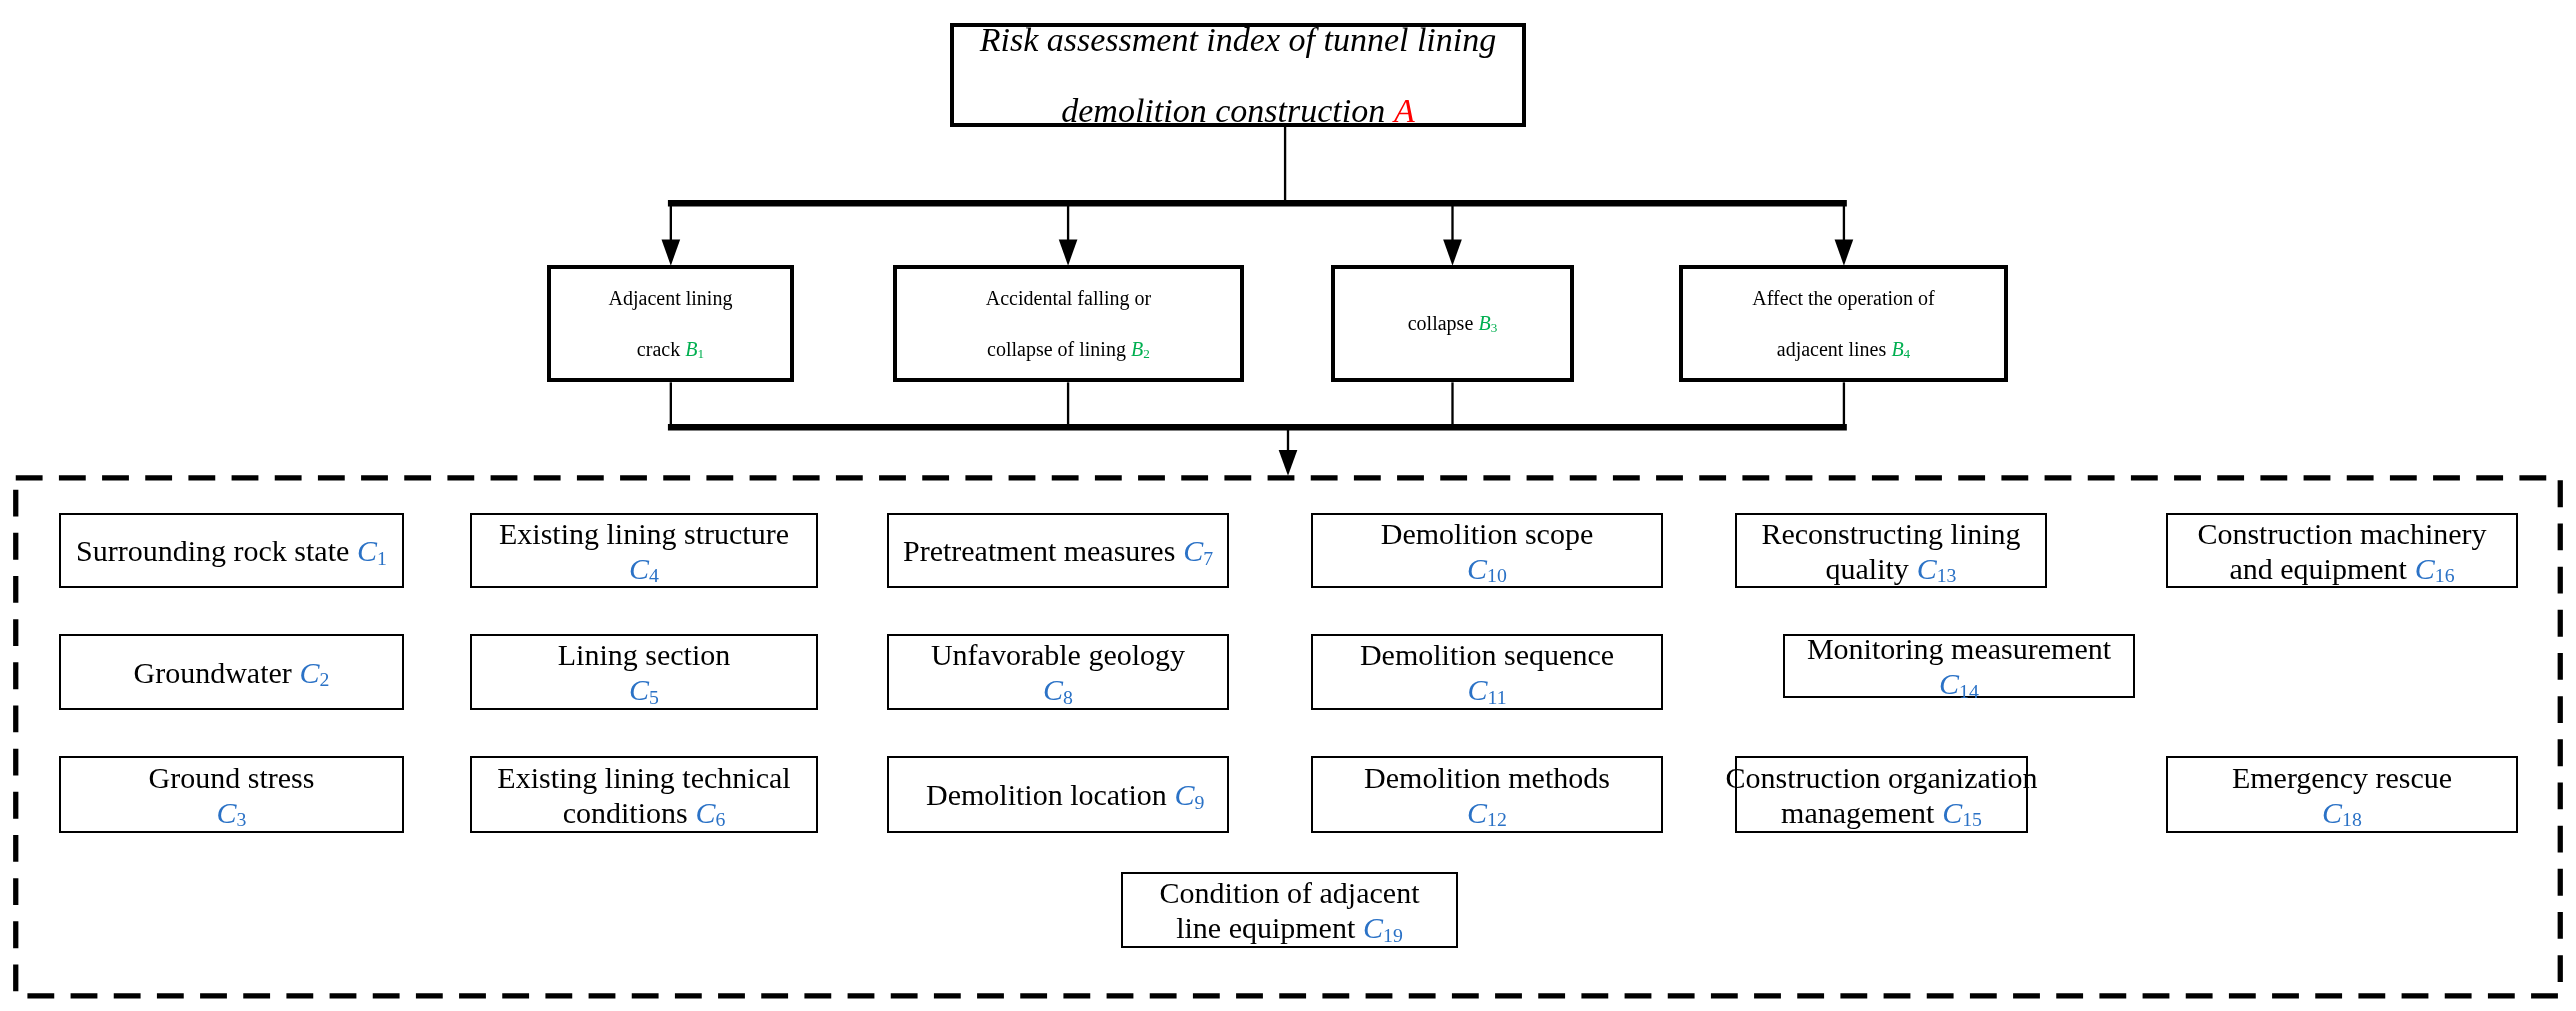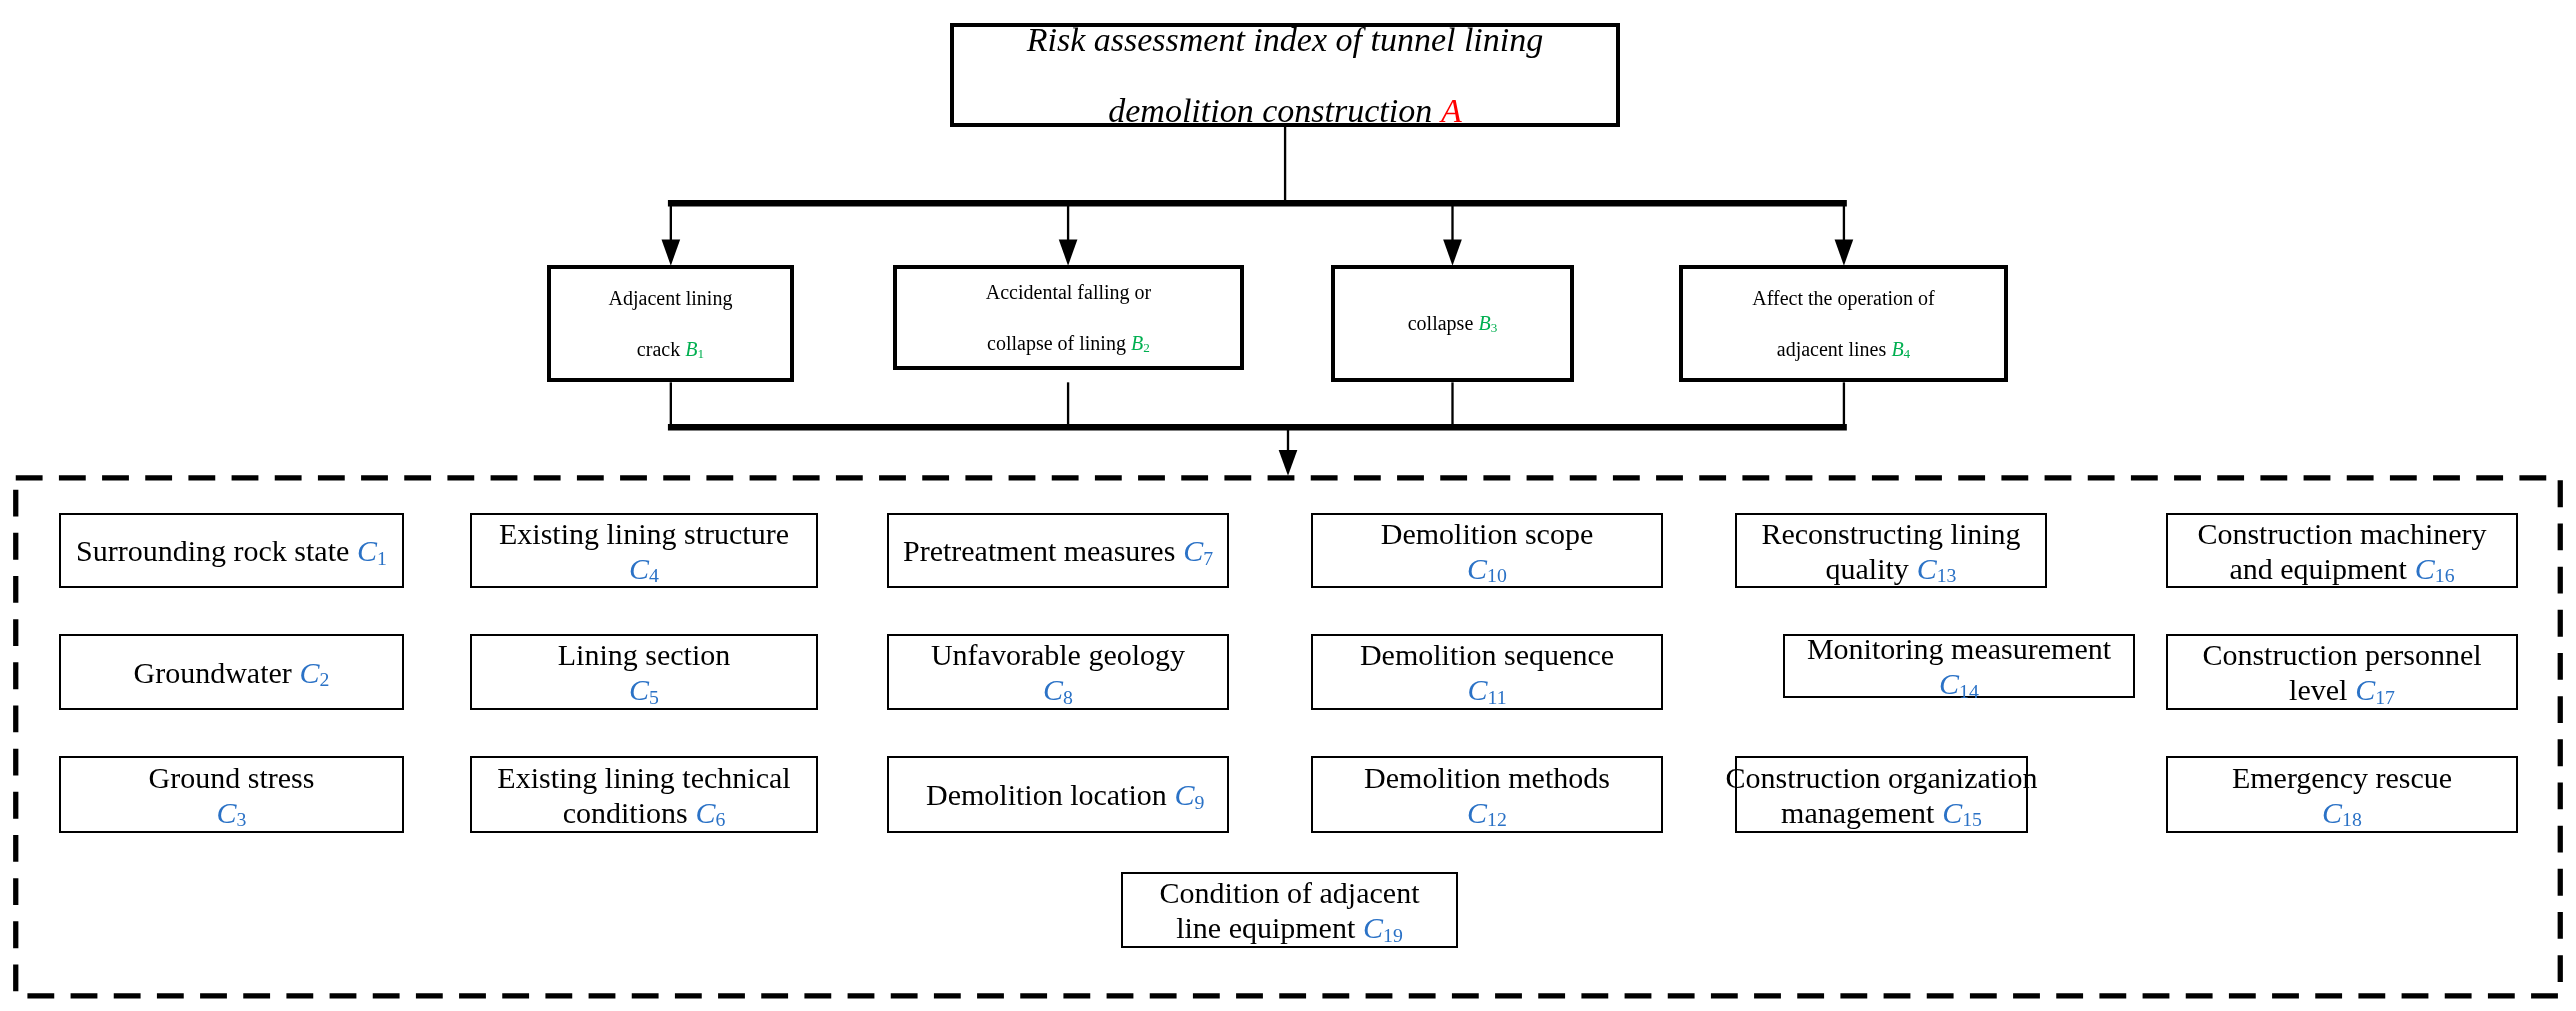--- a/index.html
+++ b/index.html
@@ -86,30 +86,30 @@
       <line x1="1150" y1="655" x2="1150" y2="736"></line>
       <line x1="1831" y1="655" x2="1831" y2="736"></line>
       <line x1="2490" y1="655" x2="2490" y2="736"></line>
       <line x1="3161" y1="655" x2="3161" y2="736"></line>
       <line x1="1145" y1="732" x2="3166" y2="732" stroke-width="11"></line>
       <line x1="2208" y1="732" x2="2208" y2="775"></line>
       <path d="M2192 771 L2224 771 L2208 815 Z" stroke="none"></path>
     </g>
   </svg>
 
-  <div class="box abox" style="left:950px; top:23px; width:670px; height:104px;gap:24px;">
+  <div class="box abox" style="left:950px; top:23px; width:576px; height:104px;gap:24px;">
     <div class="bline"><span class="txt">Risk assessment index of tunnel lining</span></div>
     <div class="bline"><span class="txt">demolition construction</span><span class="code a-accent"><span>A</span></span></div>
   </div>
 
   <div class="box bbox" style="left:547px; top:265px; width:247px; height:117px;">
     <div class="bline"><span class="txt">Adjacent lining</span></div>
     <div class="bline"><span class="txt">crack</span><span class="code b-accent"><span>B</span><sub>1</sub></span></div>
   </div>
-  <div class="box bbox" style="left:893px; top:265px; width:351px; height:105px;">
+  <div class="box bbox" style="left:893px; top:265px; width:351px; height:117px;">
     <div class="bline"><span class="txt">Accidental falling or</span></div>
     <div class="bline"><span class="txt">collapse of lining</span><span class="code b-accent"><span>B</span><sub>2</sub></span></div>
   </div>
   <div class="box bbox" style="left:1331px; top:265px; width:243px; height:117px;">
     <div class="bline"><span class="txt">collapse</span><span class="code b-accent"><span>B</span><sub>3</sub></span></div>
   </div>
   <div class="box bbox" style="left:1679px; top:265px; width:329px; height:117px;">
     <div class="bline"><span class="txt">Affect the operation of</span></div>
     <div class="bline"><span class="txt">adjacent lines</span><span class="code b-accent"><span>B</span><sub>4</sub></span></div>
   </div>
@@ -172,24 +172,20 @@
   </div>
   <div class="box cbox" style="left:1735px; top:756px; width:293px; height:77px;">
     <div class="bline"><span class="txt">Construction organization</span></div>
     <div class="bline"><span class="txt">management</span><span class="code c-accent"><span>C</span><sub>15</sub></span></div>
   </div>
 
   <div class="box cbox" style="left:2166px; top:513px; width:352px; height:75px;">
     <div class="bline"><span class="txt">Construction machinery</span></div>
     <div class="bline"><span class="txt">and equipment</span><span class="code c-accent"><span>C</span><sub>16</sub></span></div>
   </div>
-  <div class="box cbox" style="left:2166px; top:634px; width:352px; height:76px;">
-    <div class="bline"><span class="txt">Construction personnel</span></div>
-    <div class="bline"><span class="txt">level</span><span class="code c-accent"><span>C</span><sub>17</sub></span></div>
-  </div>
   <div class="box cbox" style="left:2166px; top:756px; width:352px; height:77px;">
     <div class="bline"><span class="txt">Emergency rescue</span></div>
     <div class="bline"><span class="txt"></span><span class="code c-accent"><span>C</span><sub>18</sub></span></div>
   </div>
 
   <div class="box cbox" style="left:1121px; top:872px; width:337px; height:76px;">
     <div class="bline"><span class="txt">Condition of adjacent</span></div>
     <div class="bline"><span class="txt">line equipment</span><span class="code c-accent"><span>C</span><sub>19</sub></span></div>
   </div>
 

